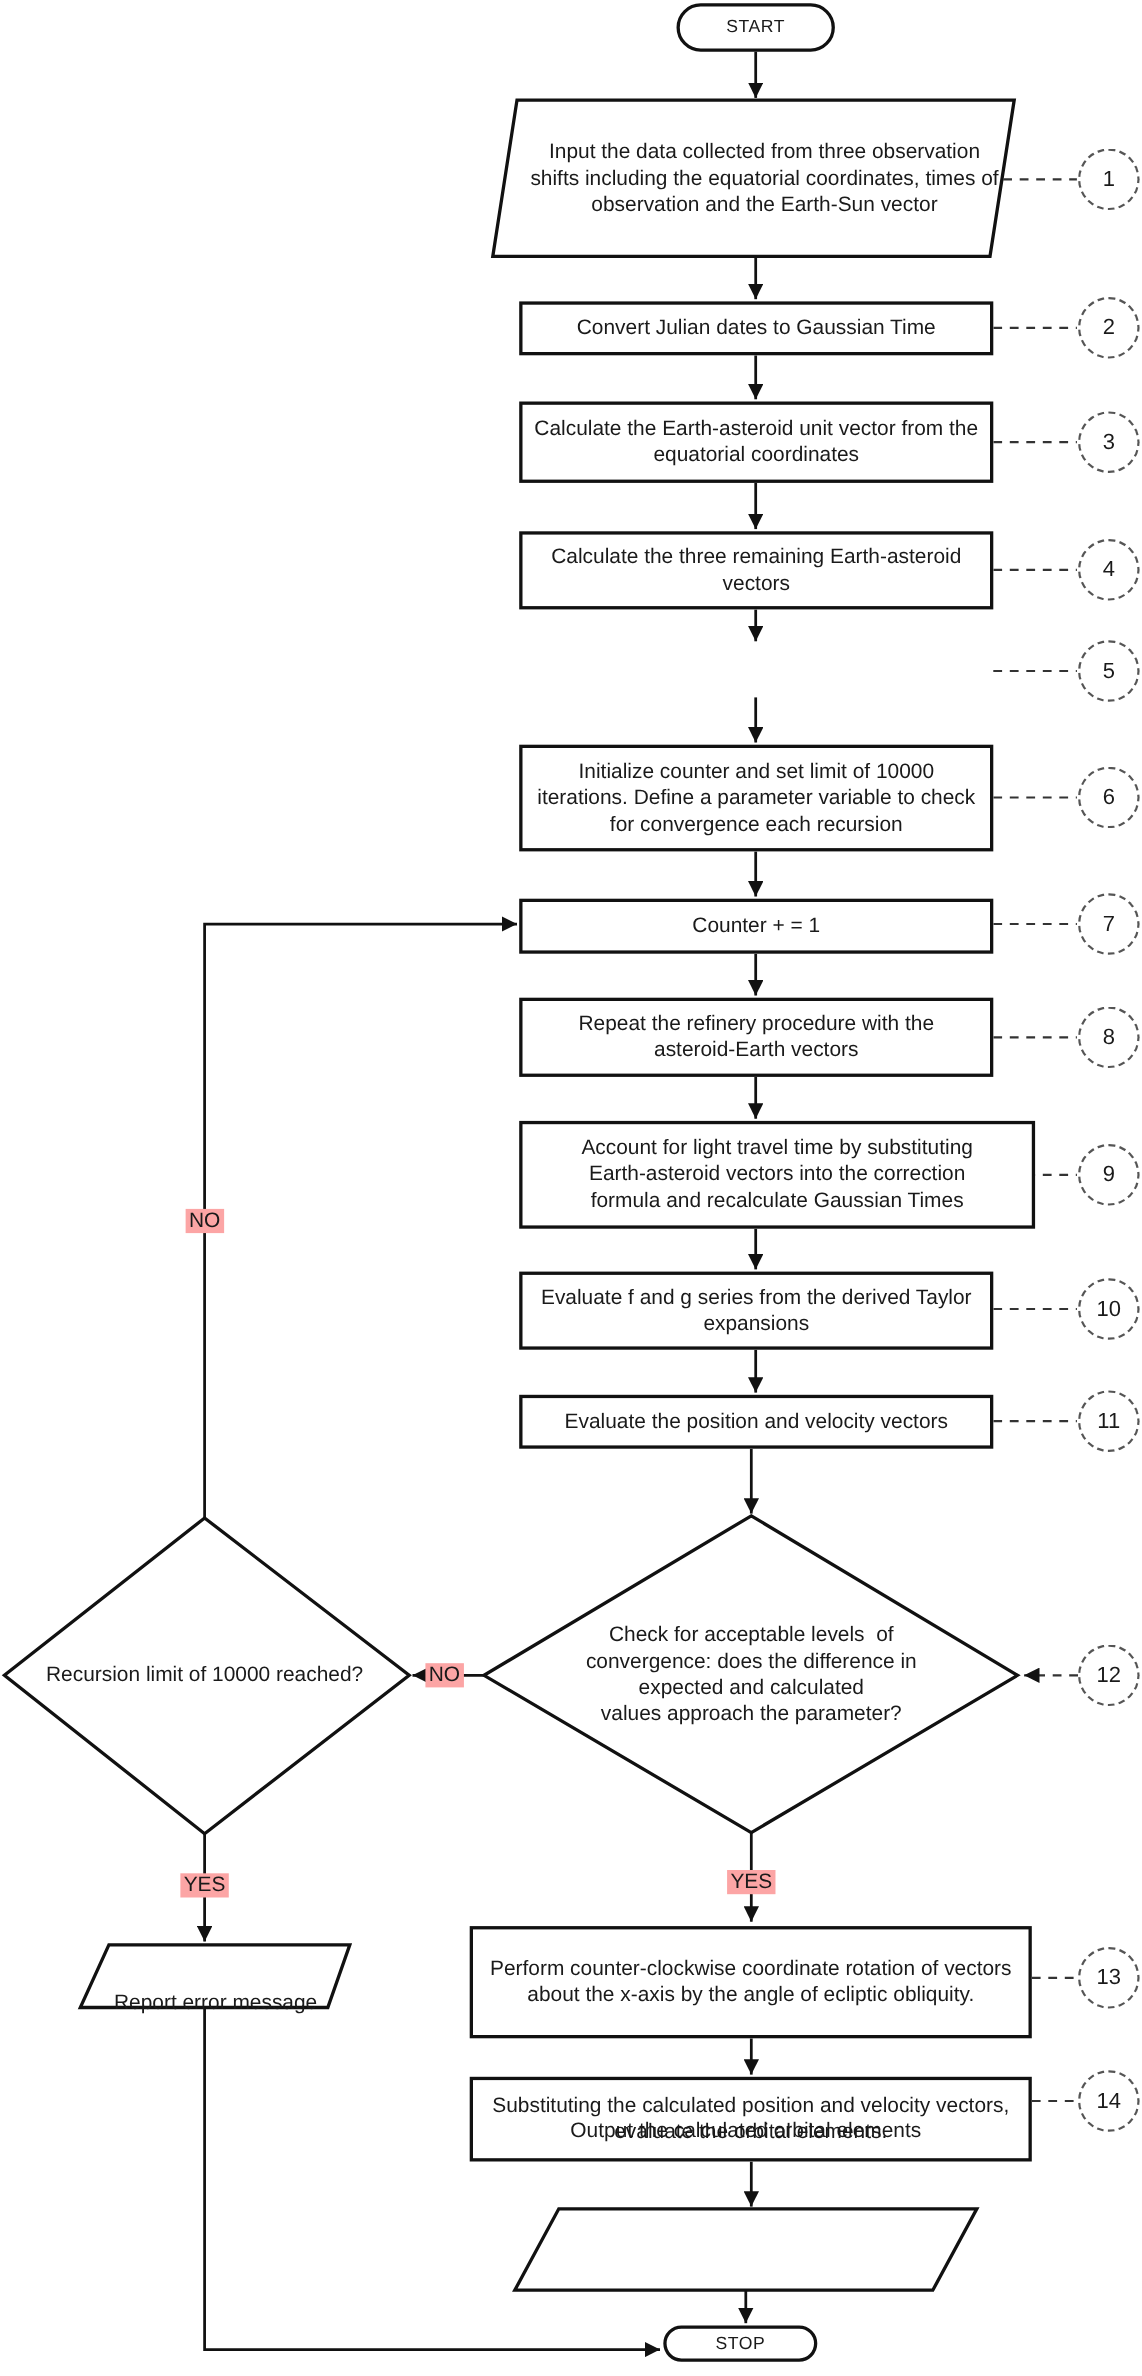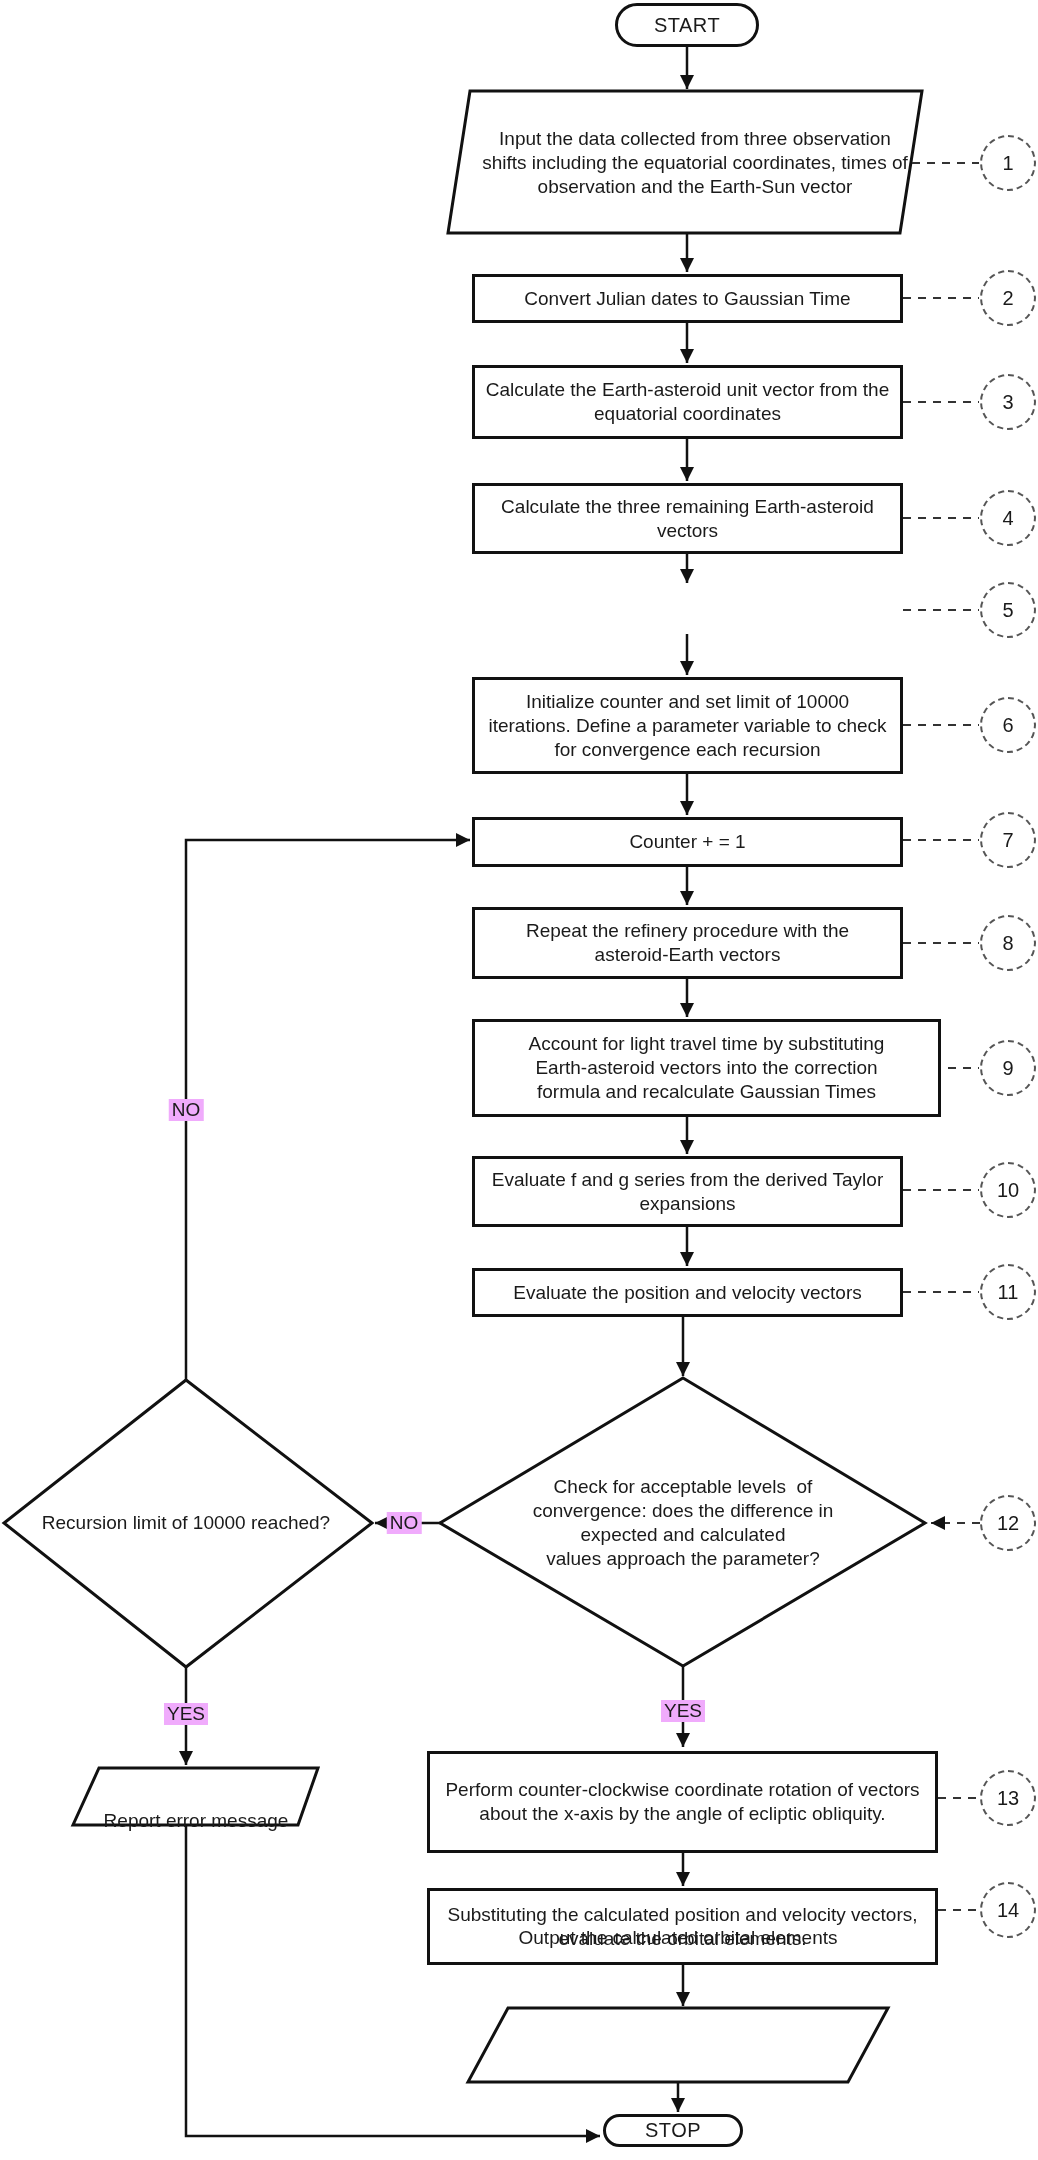--- a/index.html
+++ b/index.html
@@ -12,24 +12,24 @@
     position:absolute; display:flex; align-items:center; justify-content:center;
     text-align:center; box-sizing:border-box; background:#ffffff;
   }
   .rect { border:3px solid #111111; }
   .pill { border:3px solid #111111; border-radius:26px; }
   .floating {
     position:absolute; display:flex; align-items:center; justify-content:center;
     text-align:center; box-sizing:border-box; background:transparent;
   }
   .label { white-space:pre-wrap; font-size:19px; line-height:24px; }
-  .term-label { font-size:20px; letter-spacing:0.5px; }
+  .term-label { font-size:16px; letter-spacing:0.5px; }
   .edge-label {
     position:absolute; transform:translate(-50%,-50%); font-size:19px;
-    background:#f0abfc; padding:0 3px; z-index:3;
+    background:#fca5a5; padding:0 3px; z-index:3;
   }
   .annot {
     position:absolute; width:56px; height:56px; box-sizing:border-box;
     border:2px dashed #555555; border-radius:50%; background:#ffffff;
     display:flex; align-items:center; justify-content:center;
     font-size:20px; transform:translate(-50%,-50%); z-index:2;
   }
 </style>
 </head>
 <body>

